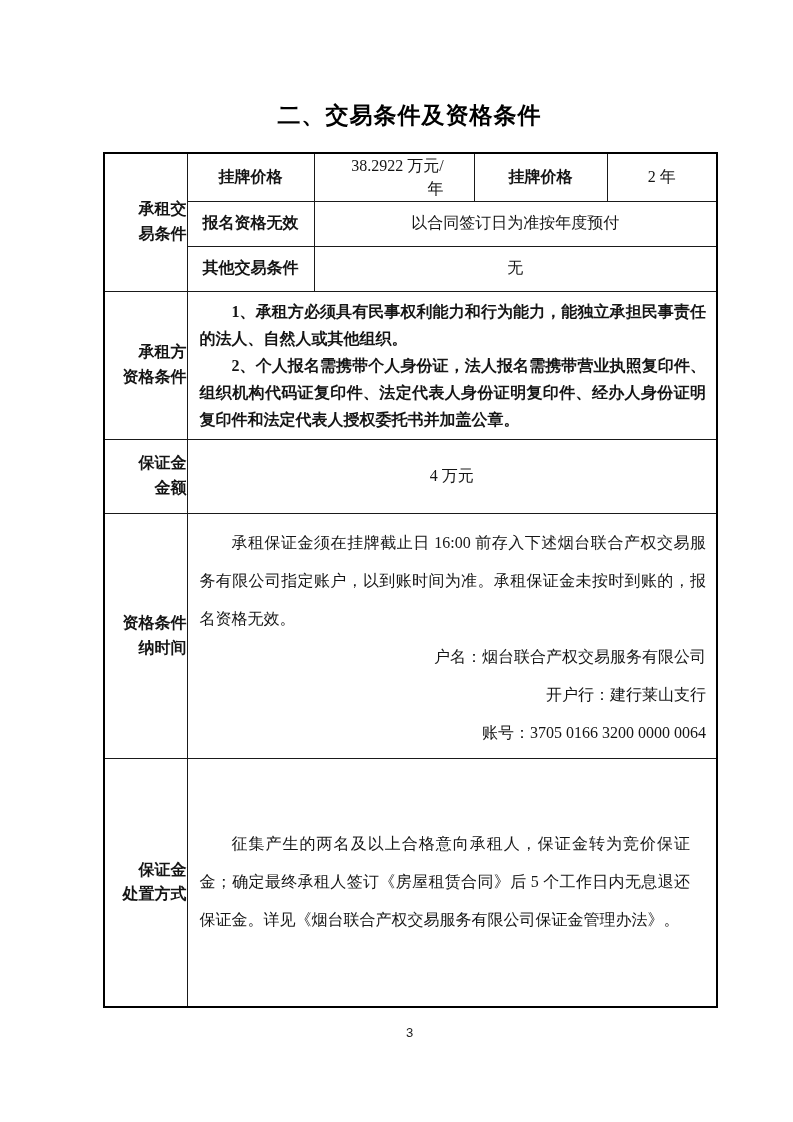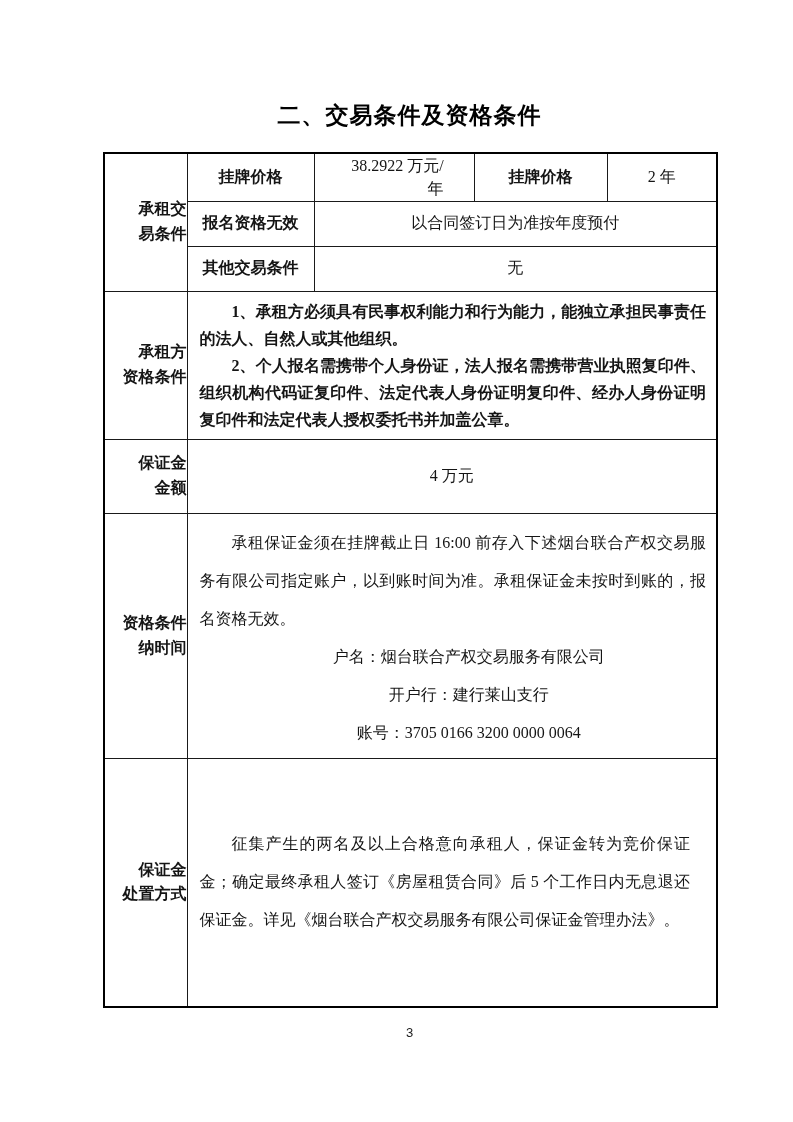--- a/index.html
+++ b/index.html
@@ -72,21 +72,21 @@
   }
   td.pay-cell { padding: 10px 10px 6px 12px; }
   td.pay-cell .para {
     text-indent: 2em;
     line-height: 38px;
     text-align: justify;
   }
   td.pay-cell .bank-line {
     padding-left: 2em;
     line-height: 38px;
-    text-align: center;
+    text-align: right;
   }
   td.disposal-cell { padding: 6px 26px 6px 12px; }
   td.disposal-cell .para {
     text-indent: 2em;
     line-height: 38px;
     text-align: justify;
   }
   .page-number {
     position: absolute;
     left: 103px;

